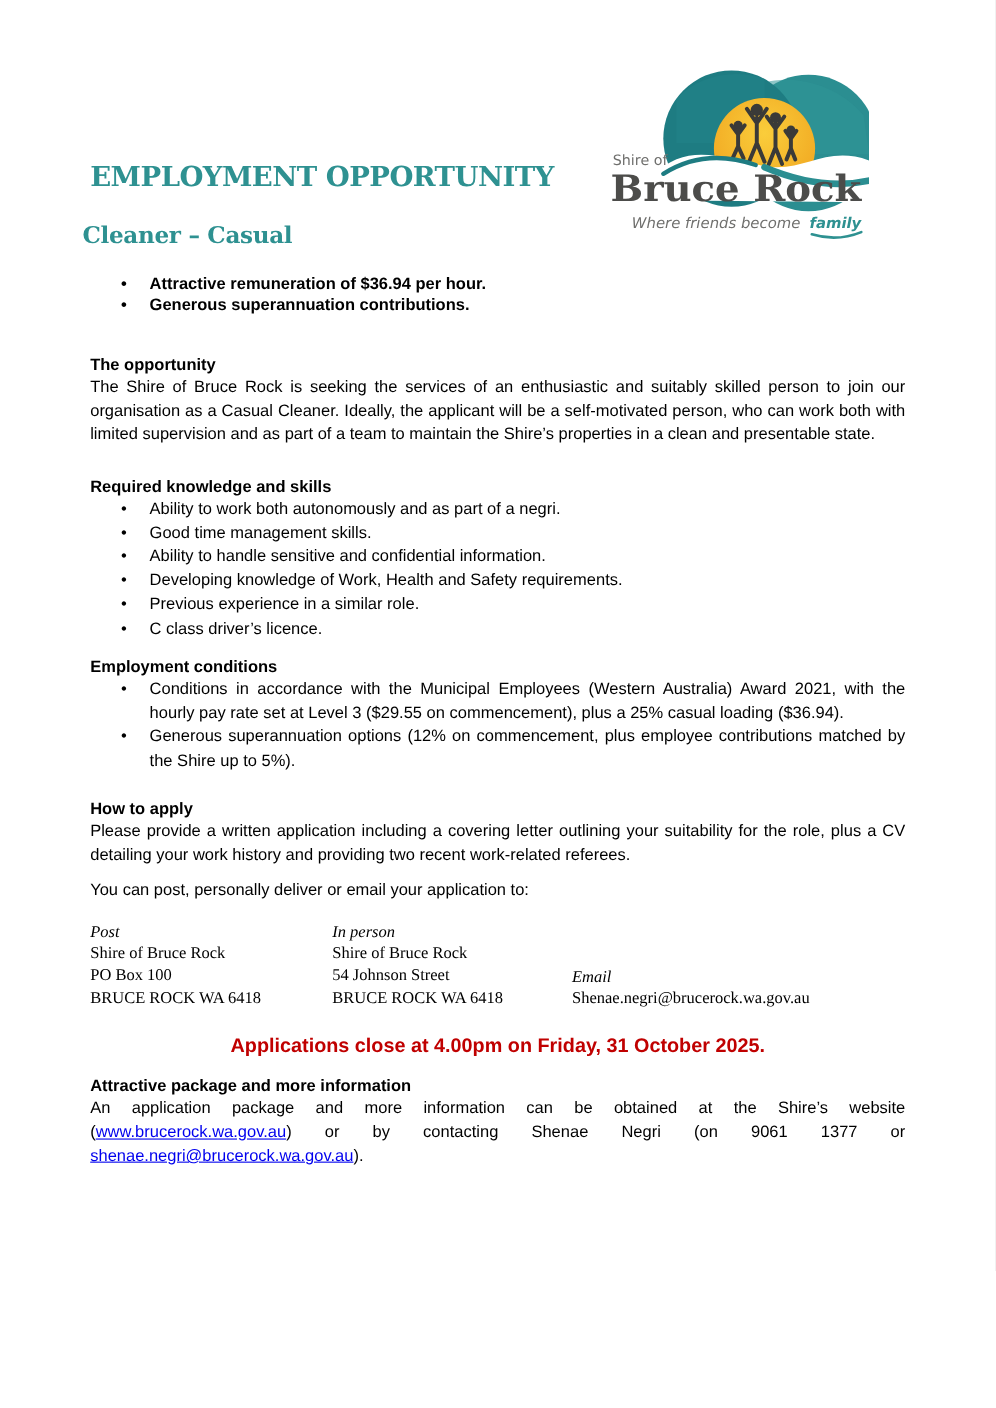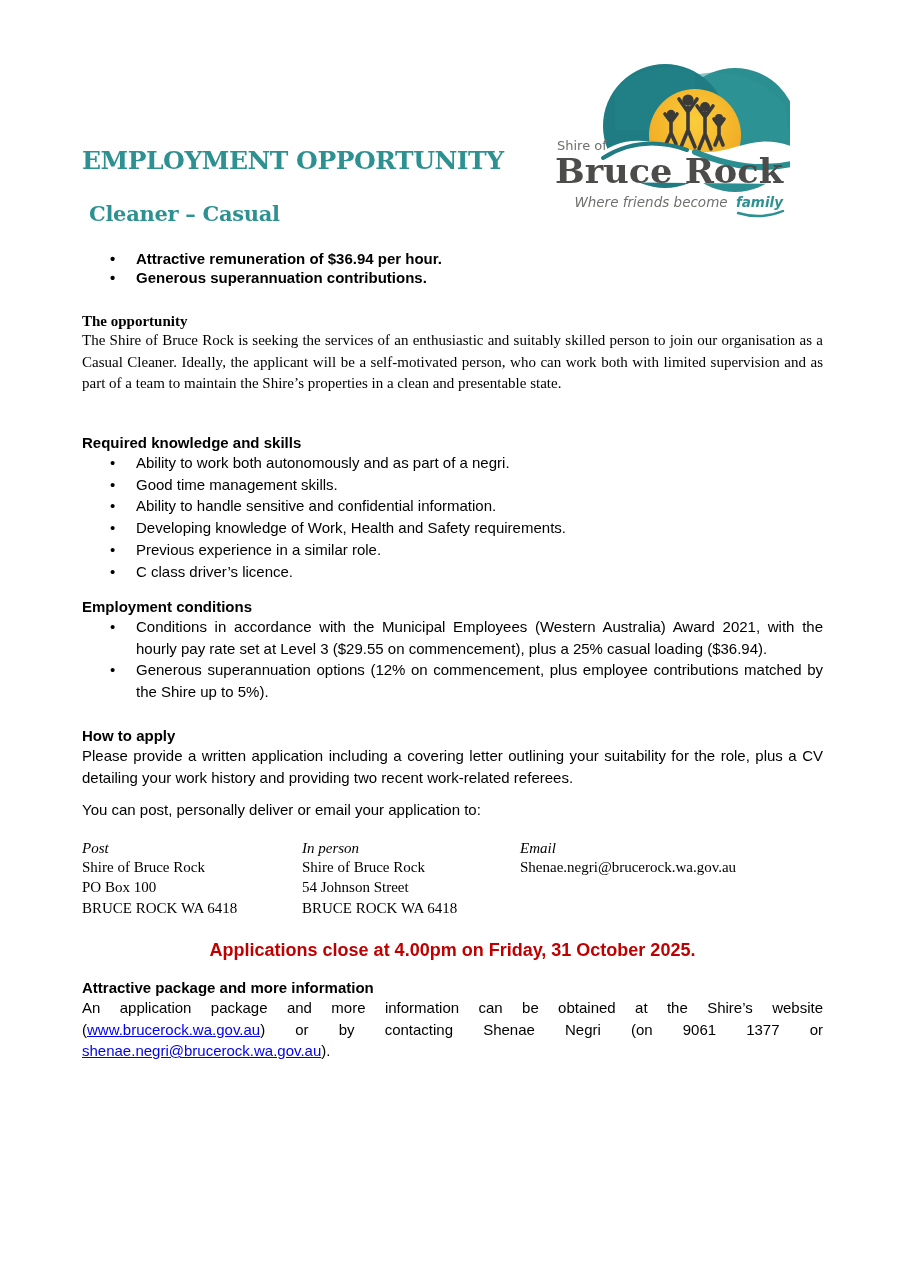--- a/index.html
+++ b/index.html
@@ -8,41 +8,41 @@
     font-family:"Liberation Sans",sans-serif;color:#000;overflow:hidden;margin:0 auto;
   }
   .abs{position:absolute;}
   
   .doc-title{
     left:82px;top:146px;
     font-family:"DejaVu Serif",serif;font-weight:bold;font-size:25px;
     color:#2E9191;letter-spacing:-0.5px;white-space:nowrap;
   }
   .doc-subtitle{
-    left:89px;top:201px;
+    left:75px;top:201px;
     font-family:"DejaVu Serif",serif;font-weight:bold;font-size:21px;
     color:#2E9191;letter-spacing:-0.3px;white-space:nowrap;
   }
   .logo{left:545px;top:50px;width:245px;height:172px;}
   
   .content{left:82px;width:741px;font-size:15px;}
   ul.doc-list{margin:0;padding:0;list-style:none;}
   ul.doc-list li{position:relative;padding-left:54px;line-height:21.7px;}
   ul.doc-list li::before{content:"\2022";position:absolute;left:28px;top:0;}
   ul.doc-list.tight li{line-height:19px;font-weight:bold;}
   ul.doc-list.justified li{text-align:justify;}
   .sec-heading{font-weight:bold;line-height:18px;}
   .para{line-height:21.5px;text-align:justify;margin:0;}
   .intro-line{line-height:20px;}
   
   .columns{display:flex;}
   .col{display:flex;flex-direction:column;}
   .col-post{width:220px;}
   .col-inperson{width:218px;}
-  .col-email{flex:1;}
+  .col-email{flex:1;justify-content:flex-end;}
   .col-label{font-style:italic;line-height:20px;}
   .col-line{line-height:19.5px;}
   .col-line.last{margin-top:2px;}
   
   .closing{
     left:82px;top:940px;width:741px;text-align:center;
     font-weight:bold;font-size:18px;color:#C00000;
   }
   .link{color:#0000EE;text-decoration:underline;cursor:pointer;}
 </style>
@@ -97,21 +97,21 @@
   <div class="abs doc-title">EMPLOYMENT OPPORTUNITY</div>
   <div class="abs doc-subtitle">Cleaner – Casual</div>
 
   <div class="abs content" style="top:249px;">
     <ul class="doc-list tight">
       <li>Attractive remuneration of $36.94 per hour.</li>
       <li>Generous superannuation contributions.</li>
     </ul>
   </div>
 
-  <div class="abs content" style="top:312px;font-family:Liberation Serif, serif;">
+  <div class="abs content" style="top:323px;">
     <div class="sec-heading">The opportunity</div>
     <p class="para">The Shire of Bruce Rock is seeking the services of an enthusiastic and suitably skilled person to join our organisation as a Casual Cleaner. Ideally, the applicant will be a self-motivated person, who can work both with limited supervision and as part of a team to maintain the Shire’s properties in a clean and presentable state.</p>
   </div>
 
   <div class="abs content" style="top:434px;">
     <div class="sec-heading">Required knowledge and skills</div>
     <ul class="doc-list">
       <li>Ability to work both autonomously and as part of a negri.</li>
       <li>Good time management skills.</li>
       <li>Ability to handle sensitive and confidential information.</li>

